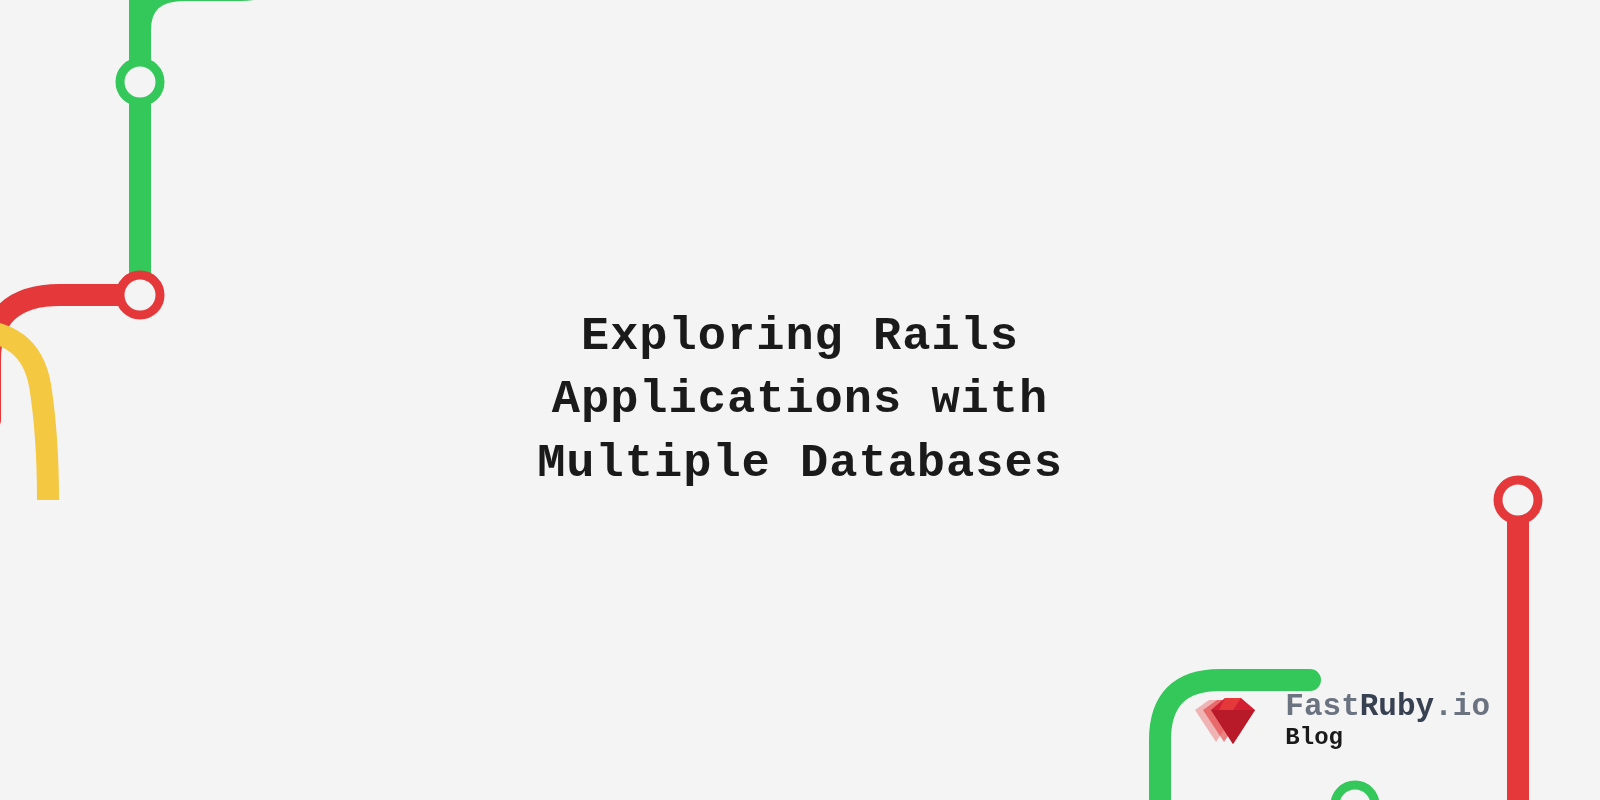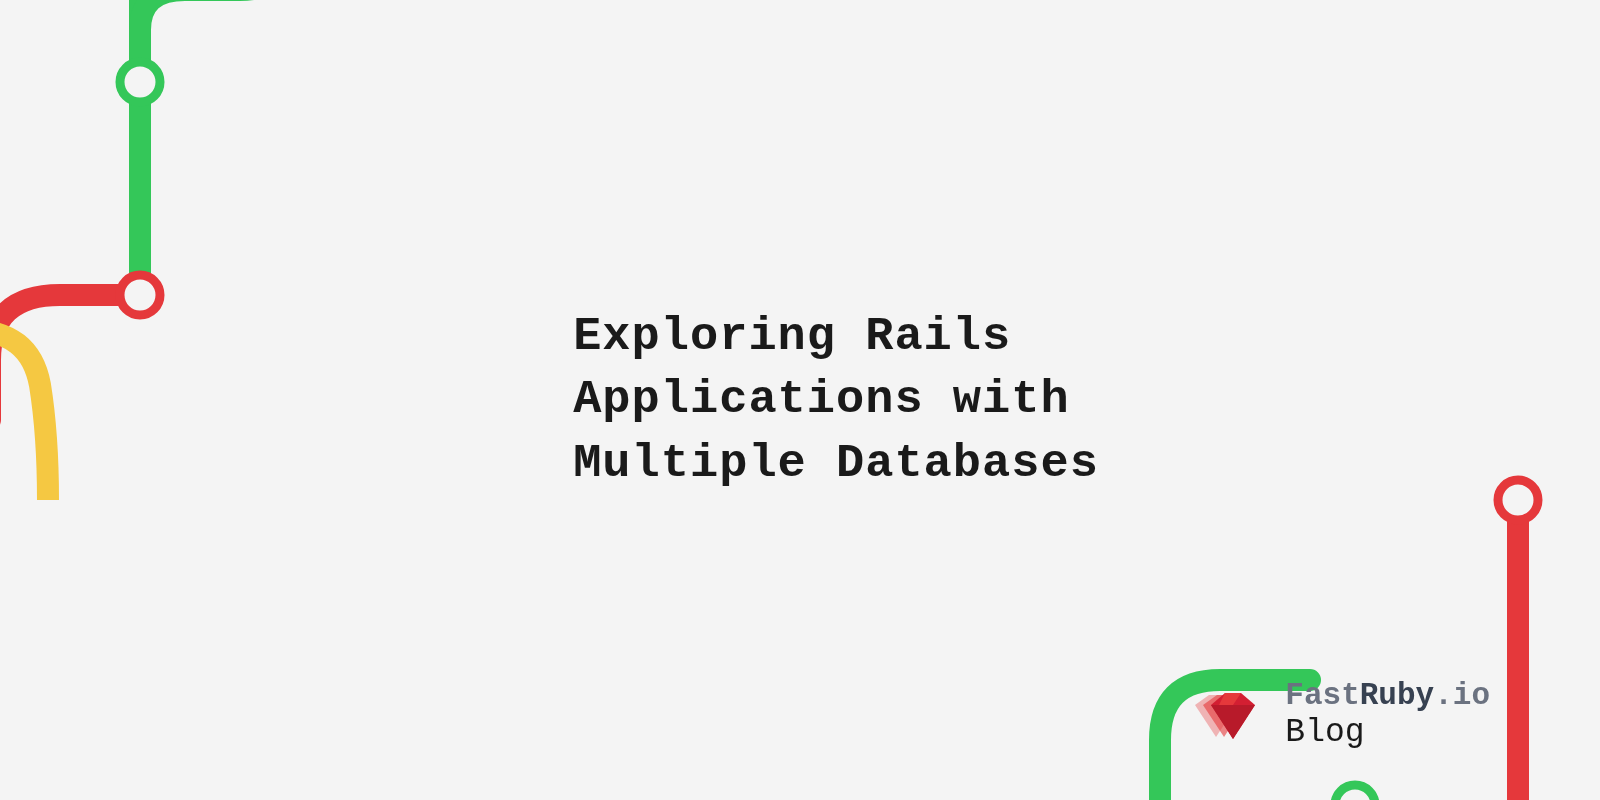--- a/index.html
+++ b/index.html
@@ -16,25 +16,24 @@
       font-family: 'Consolas', 'Monaco', 'Courier New', monospace;
     }
     .title {
       position: absolute;
       top: 50%;
       left: 50%;
       transform: translate(-50%, -50%);
       font-size: 47px;
       font-weight: bold;
       color: #1a1a1a;
-      text-align: left;
+      text-align: center;
       line-height: 1.35;
       letter-spacing: 1px;
       white-space: pre-line;
-      margin-left: 36px;
     }
     .decoration-top-left {
       position: absolute;
       top: 0;
       left: 0;
     }
     .decoration-bottom-right {
       position: absolute;
       bottom: 0;
       right: 0;
@@ -55,22 +54,22 @@
     .brand-line1 {
       color: #6b7280;
       font-weight: 600;
     }
     .brand-line1 .bold {
       color: #374151;
       font-weight: bold;
     }
     .brand-line2 {
       color: #1a1a1a;
-      font-weight: normal;
-      font-size: 33px;
+      font-weight: bold;
+      font-size: 24px;
     }
   </style>
 </head>
 <body>
 
 <svg class="decoration-top-left" width="350" height="500" viewBox="0 0 350 500">
 
   <path d="M 140 82 L 140 -20" stroke="#34c759" stroke-width="22" fill="none" stroke-linecap="round"></path>
   <path d="M 140 82 L 140 30 Q 140 -10 185 -10 L 240 -10 Q 290 -10 290 -60 L 290 -100" stroke="#34c759" stroke-width="22" fill="none" stroke-linecap="round"></path>
 

